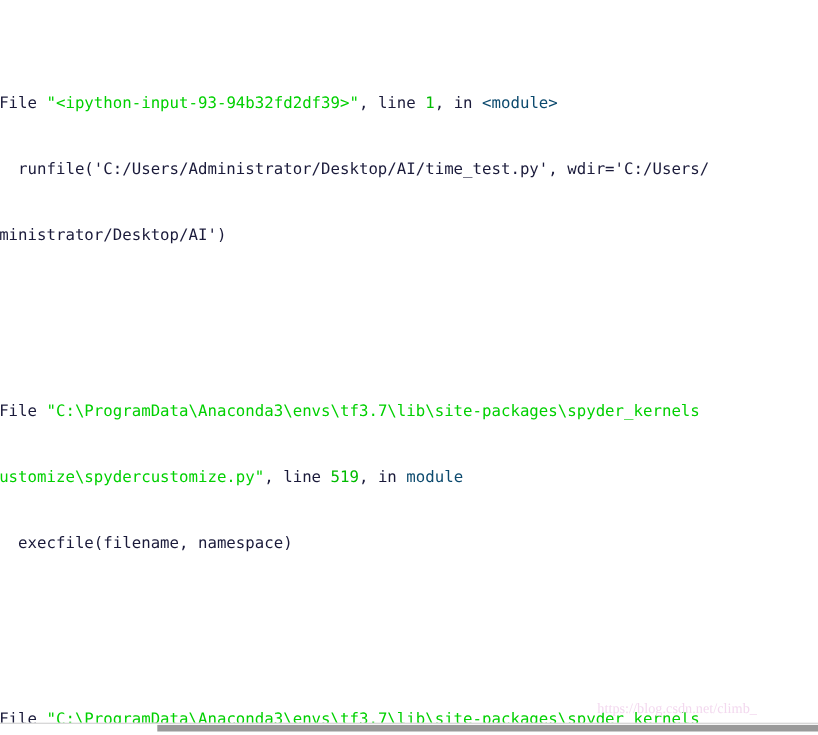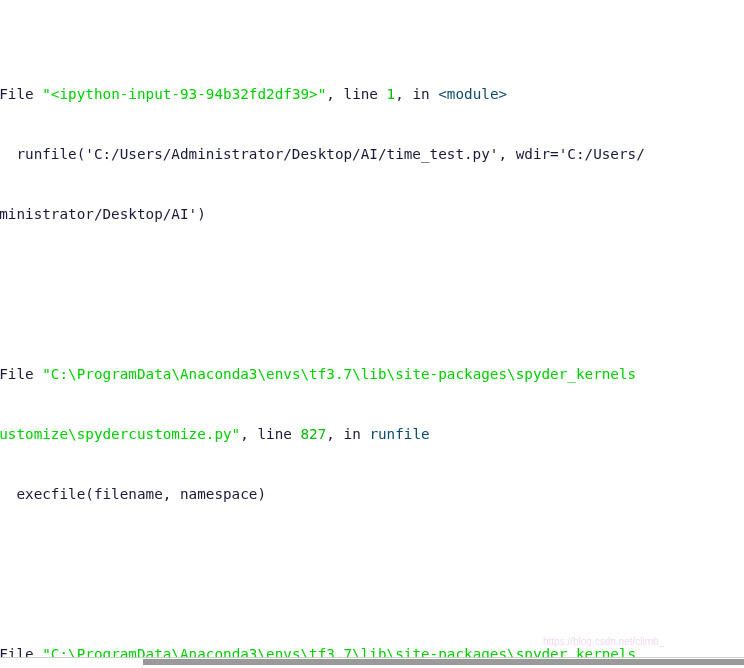--- a/index.html
+++ b/index.html
@@ -47,22 +47,22 @@
   .str  { color: #00d000; }          
   .num  { color: #00bb00; }          
   .fn   { color: #0c4a6e; }          
   .code { color: #1a1a3a; }          
 
   
   #watermark {
     position: absolute;
     left: 543px;
     top: 636px;
-    font-family: Liberation Sans, sans-serif;
-    font-size: 10px;
+    font-family: Liberation Serif, serif;
+    font-size: 13px;
     color: #f3d9ef;
     white-space: nowrap;
     pointer-events: none;
     user-select: none;
   }
 
   
   #hscrollbar {
     position: absolute;
     left: 0;
@@ -89,21 +89,21 @@
   <div id="traceback">
 
     
     <span class="ln"><span class="kw">  File </span><span class="str">"&lt;ipython-input-93-94b32fd2df39&gt;"</span><span class="kw">, line </span><span class="num">1</span><span class="kw">, in </span><span class="fn">&lt;module&gt;</span></span>
     <span class="ln code">    runfile('C:/Users/Administrator/Desktop/AI/time_test.py', wdir='C:/Users/</span>
     <span class="ln code">Administrator/Desktop/AI')</span>
     <span class="ln blank"> </span>
 
     
     <span class="ln"><span class="kw">  File </span><span class="str">"C:\ProgramData\Anaconda3\envs\tf3.7\lib\site-packages\spyder_kernels</span></span>
-    <span class="ln"><span class="str">\customize\spydercustomize.py"</span><span class="kw">, line </span><span class="num">827</span><span class="kw">, in </span><span class="fn">runfile</span></span>
+    <span class="ln"><span class="str">\customize\spydercustomize.py"</span><span class="kw">, line </span><span class="num">519</span><span class="kw">, in </span><span class="fn">module</span></span>
     <span class="ln code">    execfile(filename, namespace)</span>
     <span class="ln blank"> </span>
 
     
     <span class="ln"><span class="kw">  File </span><span class="str">"C:\ProgramData\Anaconda3\envs\tf3.7\lib\site-packages\spyder_kernels</span></span>
     
     
     
 
     

